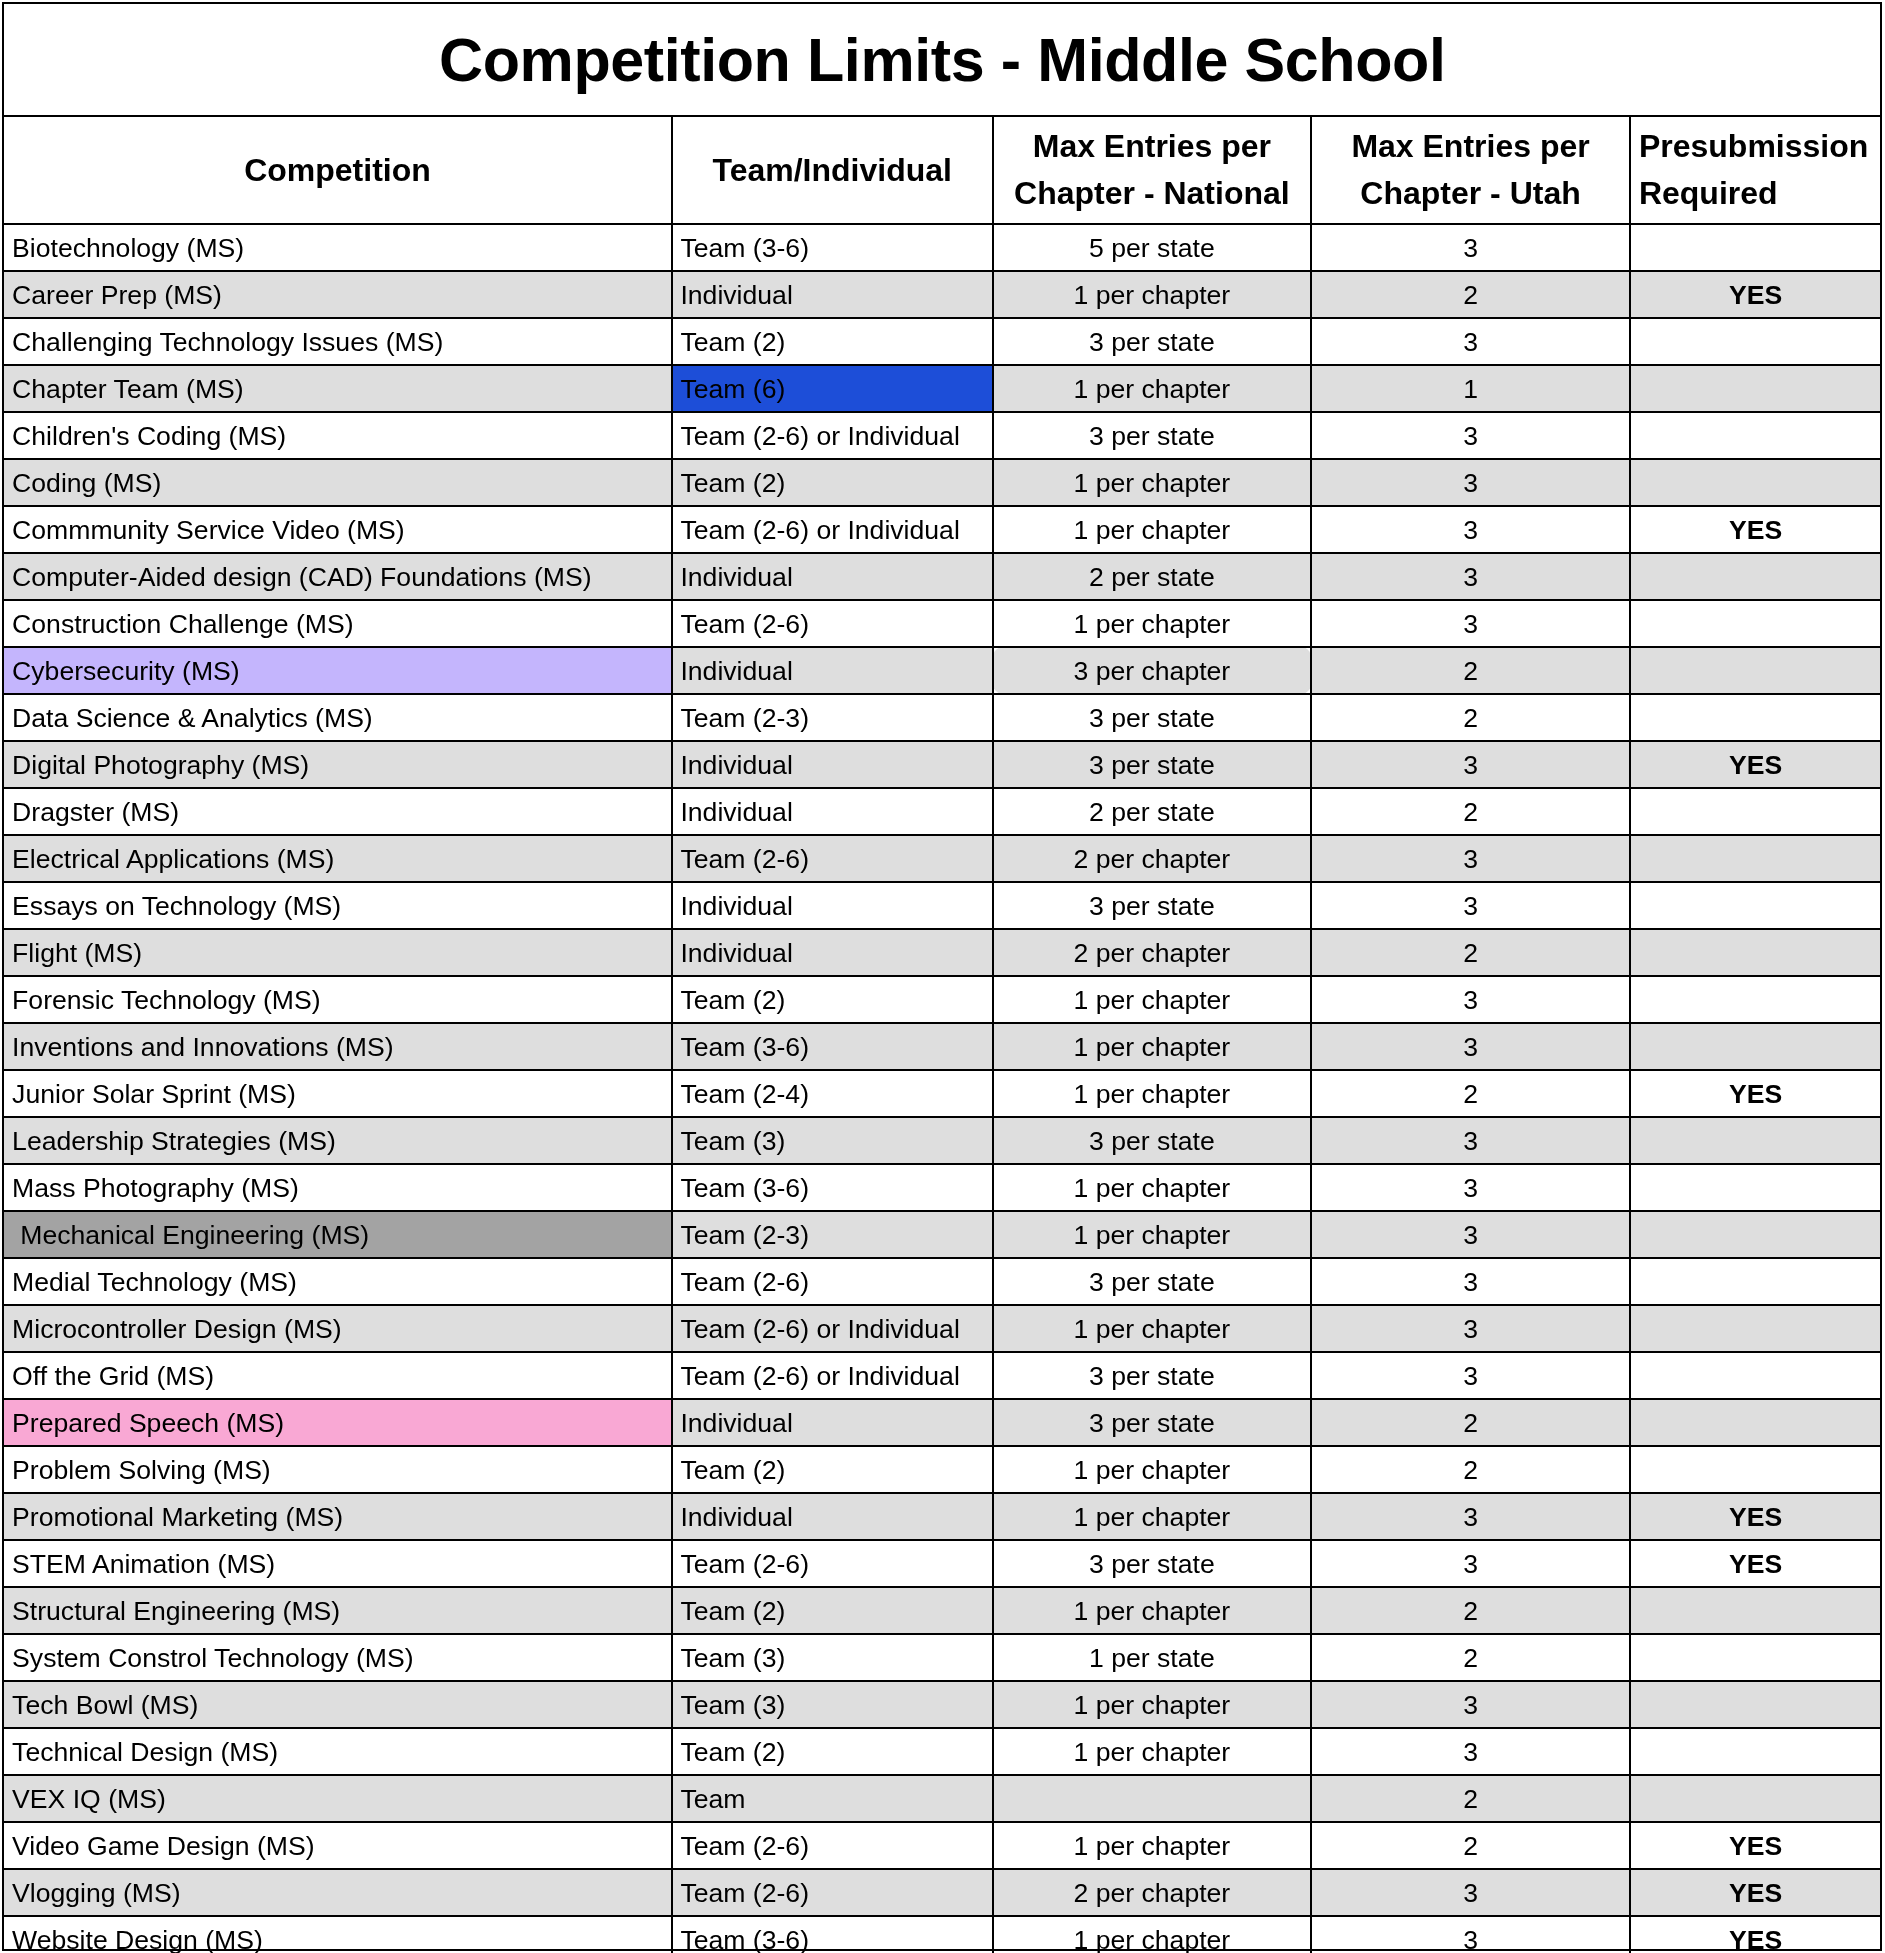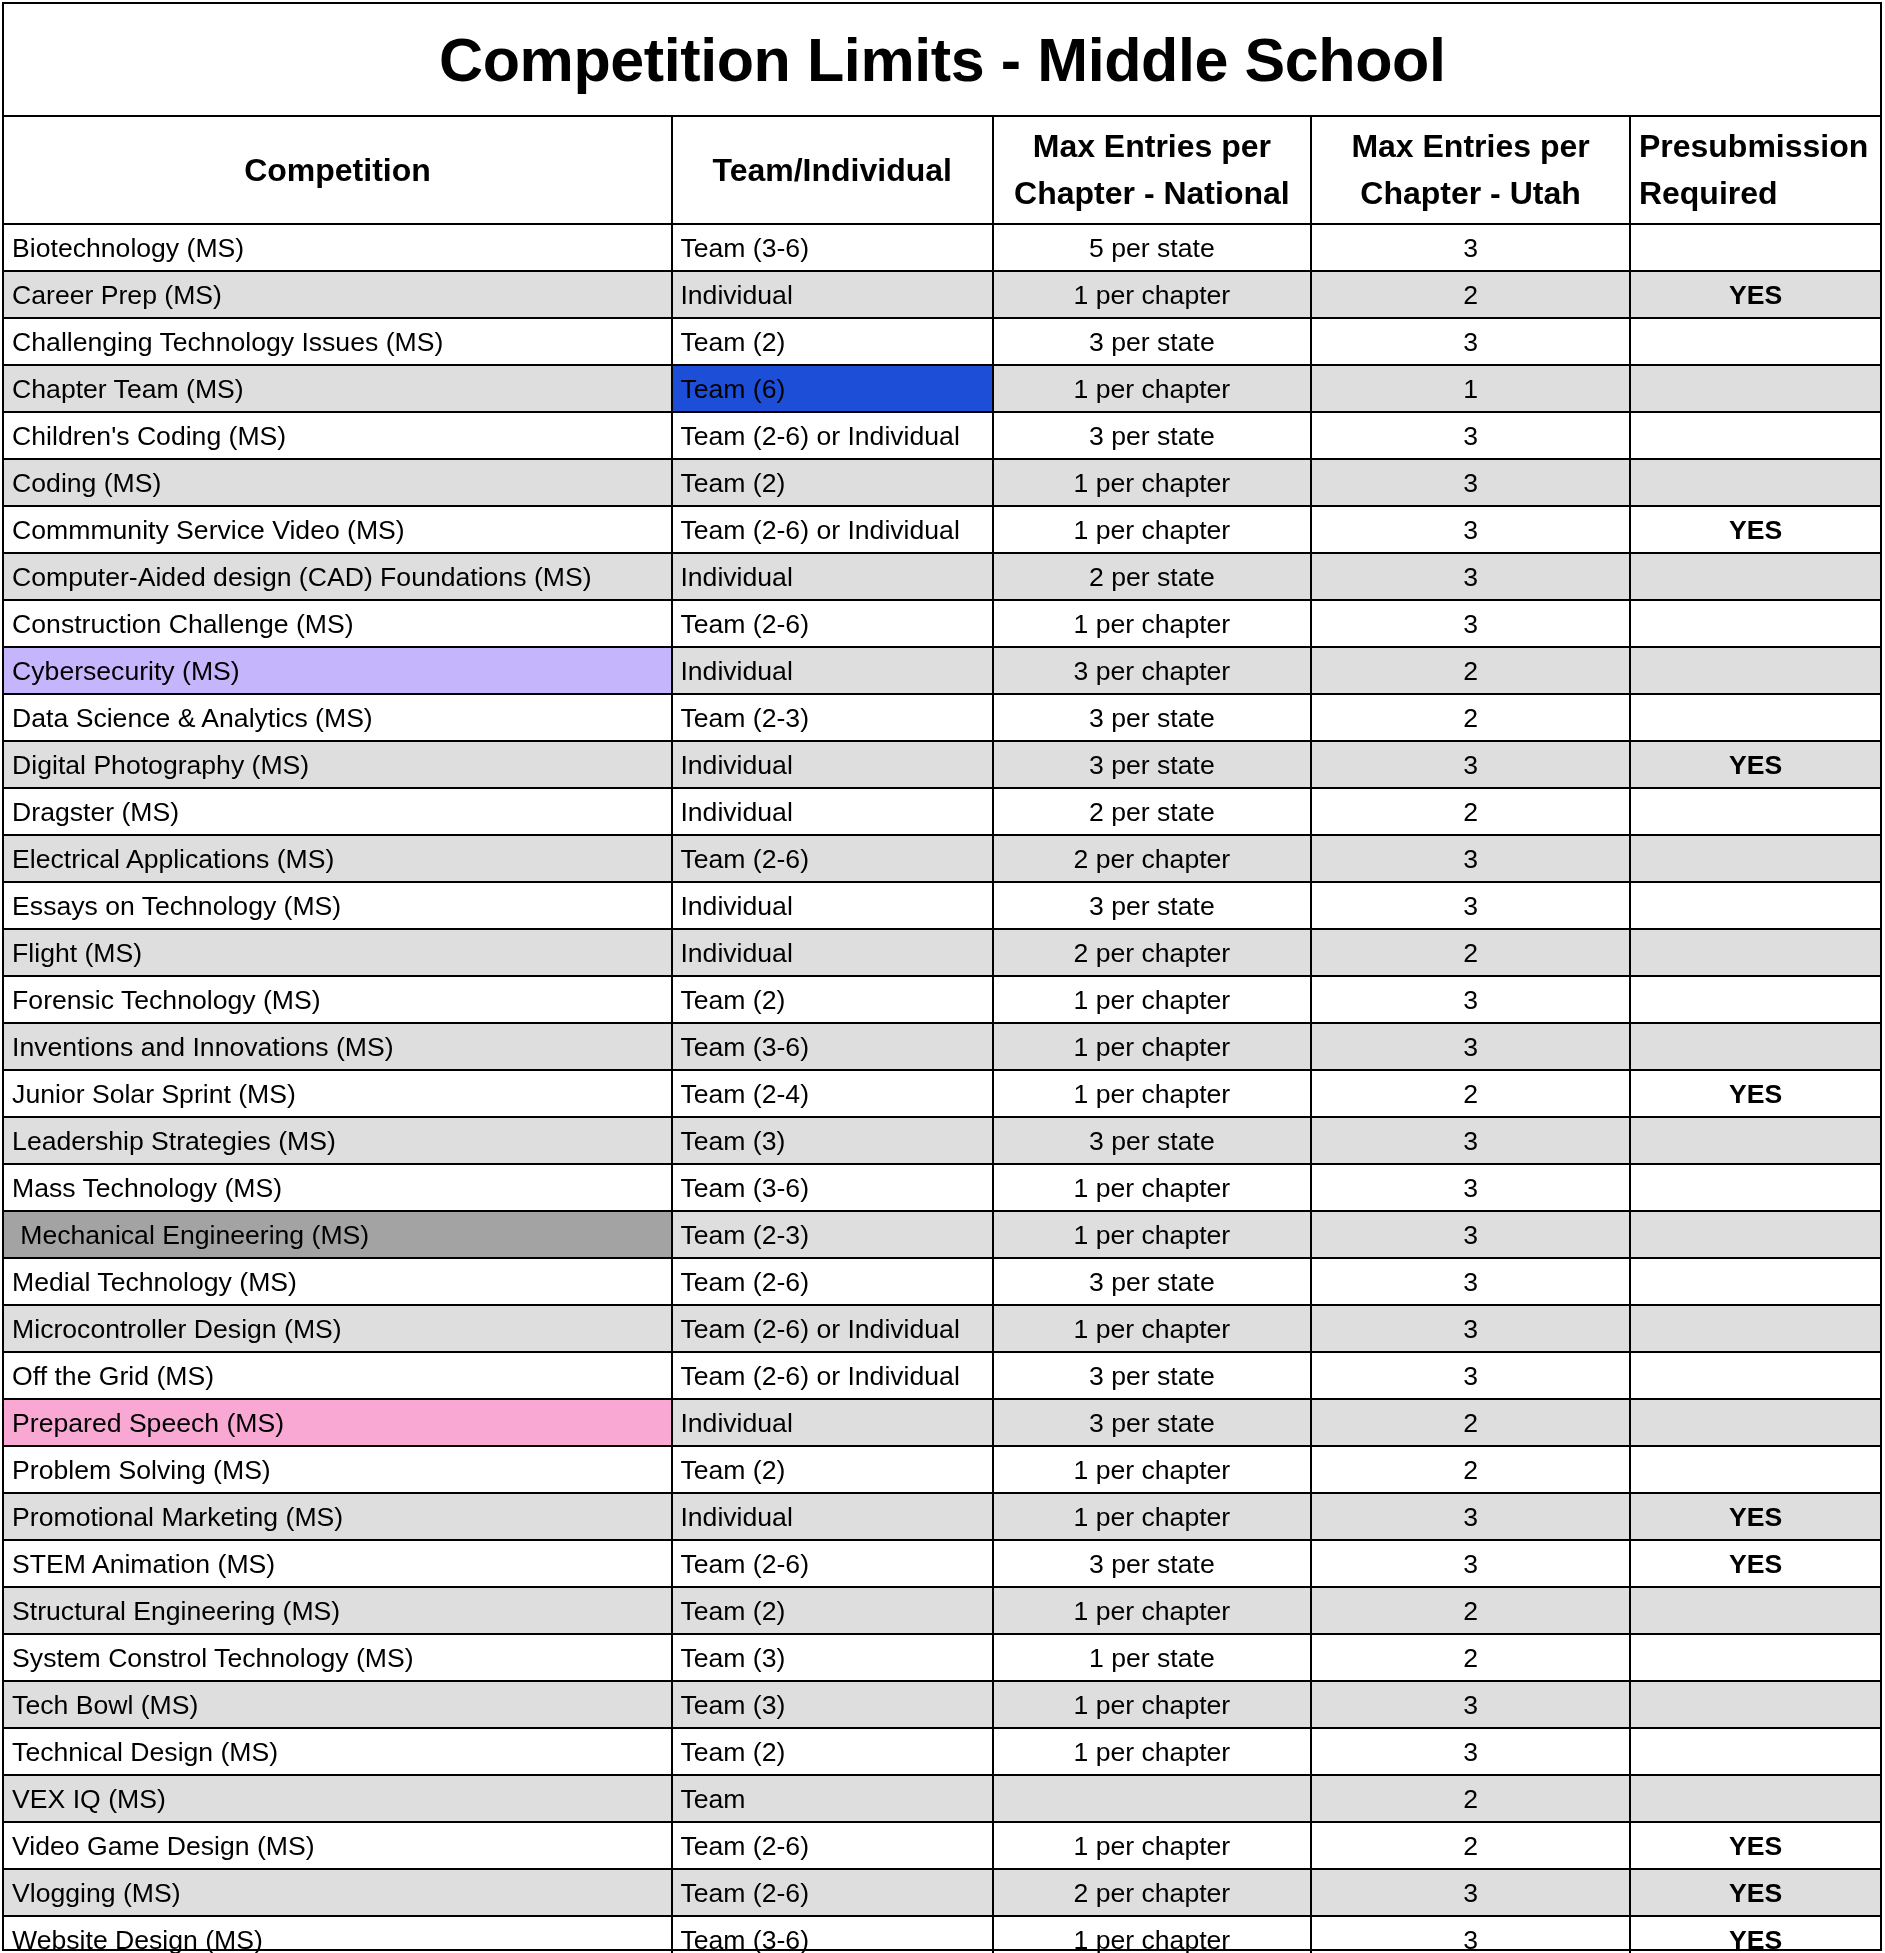--- a/index.html
+++ b/index.html
@@ -110,21 +110,21 @@
         <tr>
           <td>Construction Challenge (MS)</td>
           <td>Team (2-6)</td>
           <td class="center">1 per chapter</td>
           <td class="center">3</td>
           <td class="center bold"></td>
         </tr>
         <tr class="alt">
           <td style="background: #c4b5fd; margin-left: 32px;">Cybersecurity (MS)</td>
           <td style="background: rgb(222, 222, 222);">Individual</td>
-          <td class="center" style="background: rgb(222, 222, 222);">3 per chapter</td>
+          <td class="center" style="background: rgb(222, 222, 222); border-radius: 10px;">3 per chapter</td>
           <td class="center" style="background: rgb(222, 222, 222);">2</td>
           <td class="center bold" style="background: rgb(222, 222, 222);"></td>
         </tr>
         <tr>
           <td>Data Science &amp; Analytics (MS)</td>
           <td>Team (2-3)</td>
           <td class="center">3 per state</td>
           <td class="center">2</td>
           <td class="center bold"></td>
         </tr>
@@ -185,21 +185,21 @@
           <td class="center bold">YES</td>
         </tr>
         <tr class="alt">
           <td style="background: rgb(222, 222, 222);">Leadership Strategies (MS)</td>
           <td style="background: rgb(222, 222, 222);">Team (3)</td>
           <td class="center" style="background: rgb(222, 222, 222);">3 per state</td>
           <td class="center" style="background: rgb(222, 222, 222);">3</td>
           <td class="center bold" style="background: rgb(222, 222, 222);"></td>
         </tr>
         <tr>
-          <td>Mass Technology (MS)</td>
+          <td>Mass Photography (MS)</td>
           <td>Team (3-6)</td>
           <td class="center">1 per chapter</td>
           <td class="center">3</td>
           <td class="center bold"></td>
         </tr>
         <tr class="alt">
           <td style="background: #a3a3a3; padding-left: 16px;">Mechanical Engineering (MS)</td>
           <td style="background: rgb(222, 222, 222);">Team (2-3)</td>
           <td class="center" style="background: rgb(222, 222, 222);">1 per chapter</td>
           <td class="center" style="background: rgb(222, 222, 222);">3</td>

